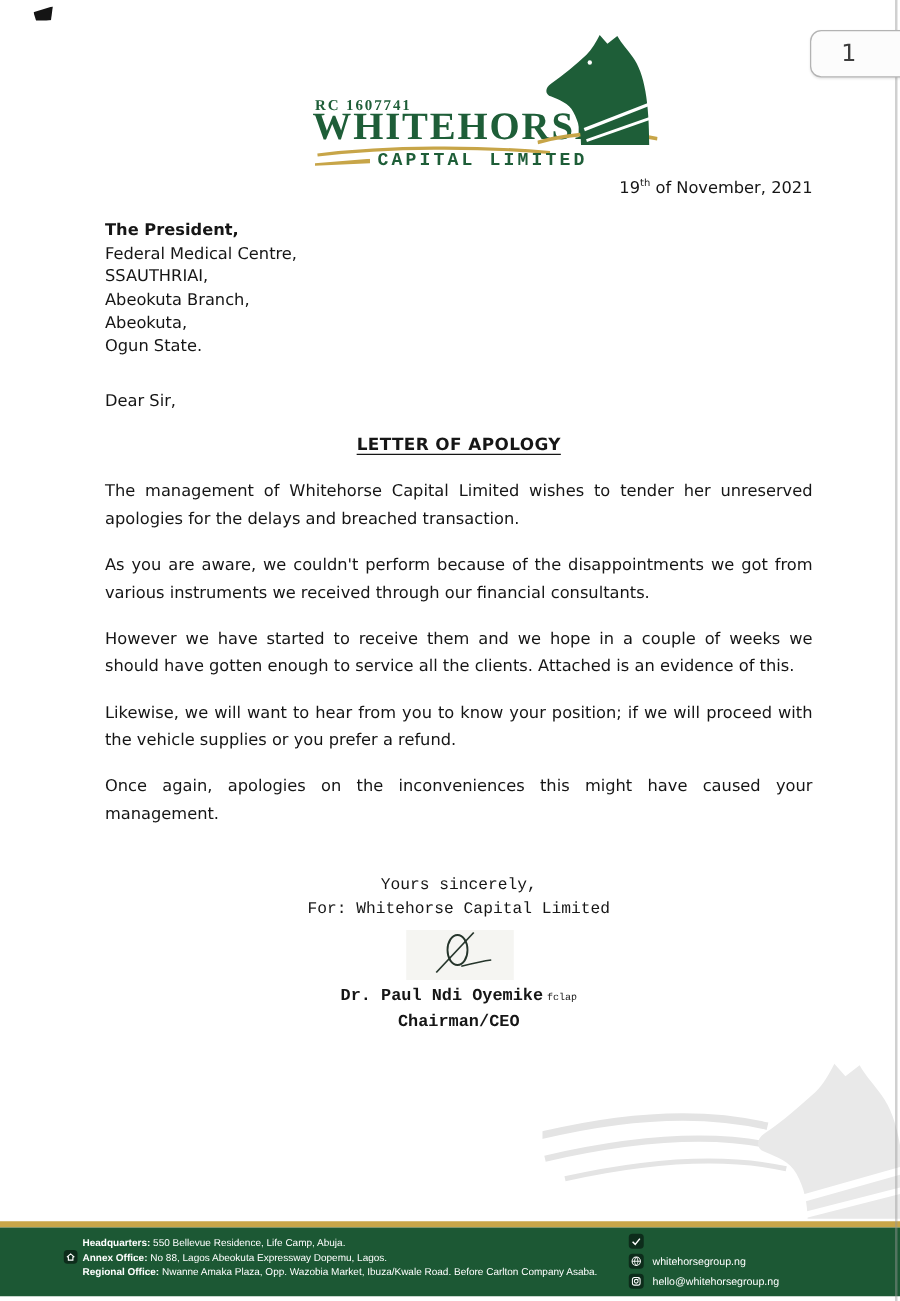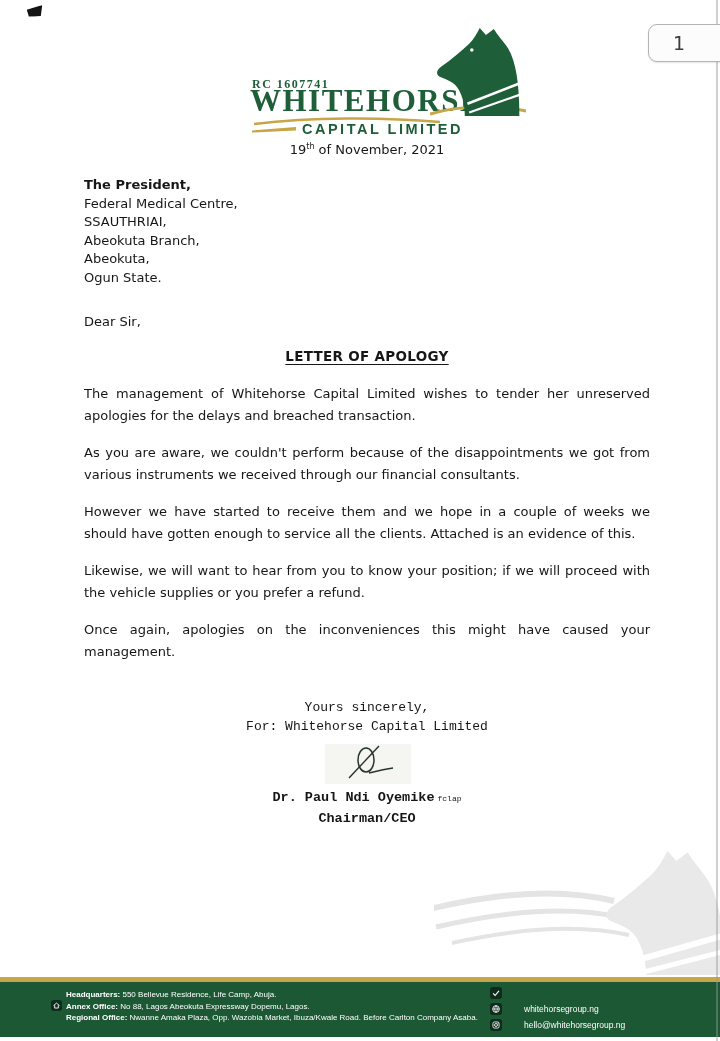--- a/index.html
+++ b/index.html
@@ -23,28 +23,28 @@
     border:1px solid #b3b3b3;border-radius:9px;display:flex;align-items:center;
     padding-left:24px;font-size:19px;color:#3d3d3d;box-shadow:0 1px 2px rgba(0,0,0,.10);z-index:5;}
 
   
   .logo{position:absolute;left:250px;top:28px;width:276px;height:114px;color:var(--brand-green);z-index:1;}
   .rc{position:absolute;left:2px;top:49px;font-family:"Liberation Serif",serif;font-weight:bold;
     font-size:12px;letter-spacing:1.5px;}
   .brand-name{position:absolute;left:0;top:57px;font-family:"Liberation Serif",serif;font-weight:700;
     font-size:31px;line-height:1;letter-spacing:1.5px;}
   .gold-underline{position:absolute;left:2px;top:88px;width:190px;height:10px;}
-  .brand-sub{position:absolute;left:52px;top:93px;font-family:Liberation Sans, sans-serif;font-weight:600;
+  .brand-sub{position:absolute;left:52px;top:93px;font-family:Liberation Mono, monospace;font-weight:600;
     font-size:14.5px;letter-spacing:2.5px;}
   .gold-dash{position:absolute;left:2px;top:99px;width:44px;height:6px;}
   .horse-gold-swoosh{position:absolute;right:0;top:74px;width:96px;height:16px;}
   .horse{position:absolute;right:0;top:0;width:96px;height:88px;}
 
   
-  .date{position:absolute;top:142px;left:84px;width:566px;text-align:center;font-size:13px;color:#161616;z-index:1;}
+  .date{position:absolute;top:142px;left:84px;width:566px;text-align:right;font-size:13px;color:#161616;z-index:1;}
   .date sup{font-size:8px;}
 
   
   .letter-body{position:absolute;top:176px;left:84px;width:566px;font-size:13px;line-height:21.5px;color:#161616;z-index:1;}
   .recipient div{line-height:18.5px;}
   .recipient div:first-child{font-weight:bold;}
   .salutation{margin-top:24px;}
   .subject{margin-top:13px;text-align:center;font-weight:bold;font-size:13.5px;letter-spacing:.3px;
     text-decoration:underline;text-underline-offset:3px;}
   .para{margin-top:16px;text-align:justify;}
@@ -62,21 +62,21 @@
   .gold-stripe{height:5px;background:var(--brand-gold);}
   .footer-green{position:relative;height:55px;background:var(--footer-green);color:#fff;}
   .addresses{position:absolute;left:66px;top:7px;width:455px;font-family:"Liberation Sans",sans-serif;
     font-size:8px;line-height:11.5px;}
   .addresses .label{font-weight:bold;}
   .home-sq{position:absolute;left:-15px;top:11px;}
   .sq{width:12px;height:12px;background:var(--icon-dark);border-radius:3px;display:flex;
     align-items:center;justify-content:center;flex:0 0 auto;}
   .sq.small{width:11px;height:11px;}
   .contacts{position:absolute;left:490px;top:5px;font-family:"Liberation Sans",sans-serif;font-size:8.5px;}
-  .contact-row{display:flex;align-items:center;gap:22px;margin-bottom:4px;height:12px;}
+  .contact-row{display:flex;align-items:center;gap:7px;margin-bottom:4px;height:12px;margin-left:13px;}
 </style>
 </head>
 <body>
 
 <svg width="0" height="0" style="position:absolute" aria-hidden="true">
   <defs>
     <path id="horse-shape" d="M8,44 C20,36 30,27 40,18 C45,13 49,6 52,0 L59,8 L68,1 C72,8 77,13 82,20 C93,35 97,62 97,100 L35,100 C35,89 33,79 28,70 C24,62 15,59 8,56 C2,54 2,48 8,44 Z"></path>
   </defs>
 </svg>
 

